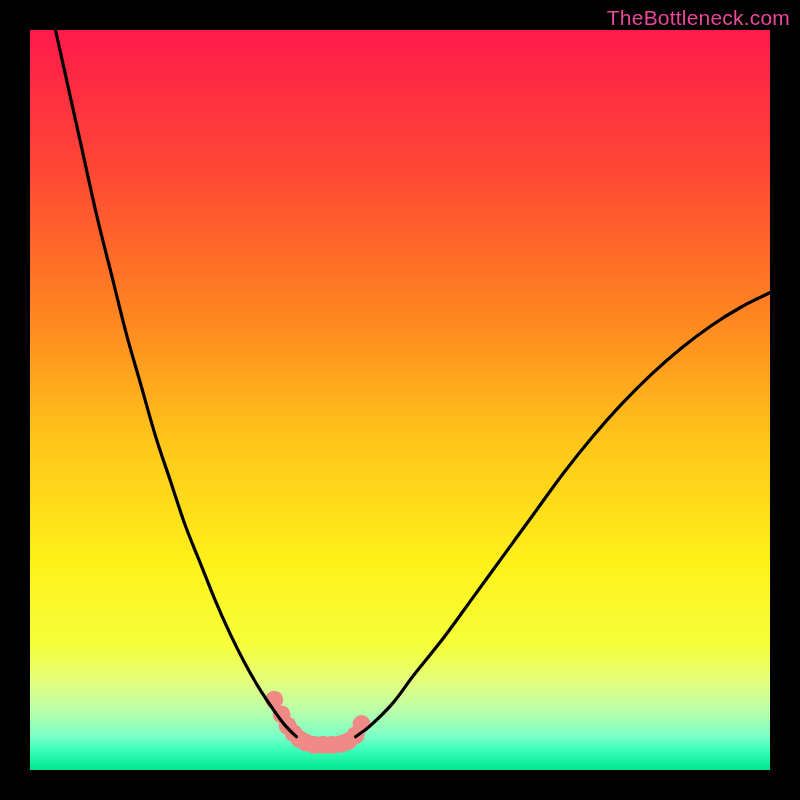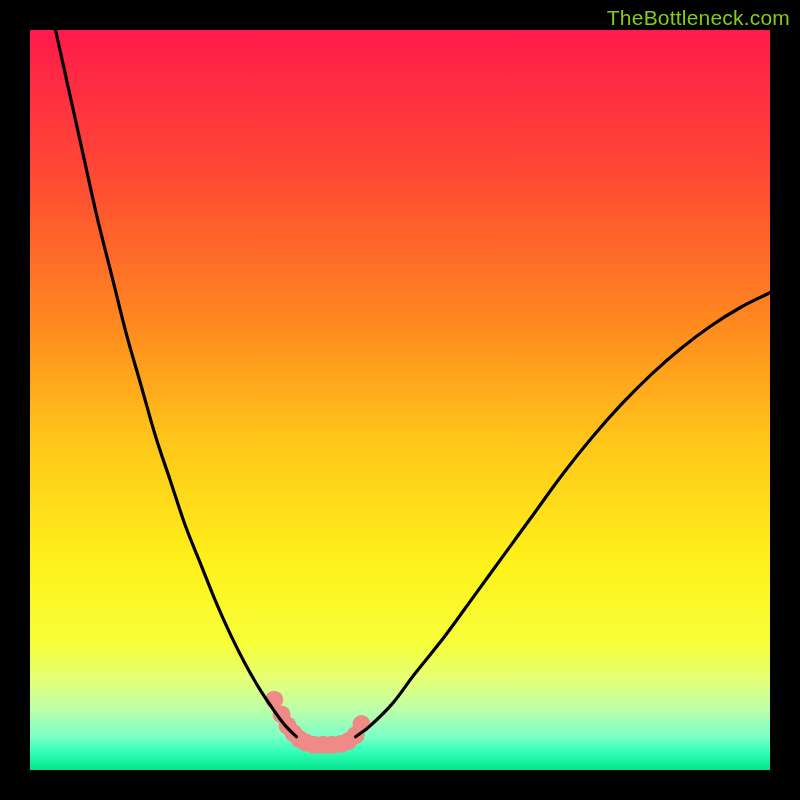--- a/index.html
+++ b/index.html
@@ -35,21 +35,21 @@
     position: absolute;
     left: 0; top: 0;
     width: 740px;
     height: 740px;
     overflow: visible;
   }
   .watermark {
     position: absolute;
     top: 6px;
     right: 10px;
-    color: #84cc16;
+    color: #ec4899;
     font-size: 21px;
     letter-spacing: 0.2px;
     user-select: none;
   }
 </style>
 </head>
 <body>
 
 <div class="frame">
   <div class="plot-area">

